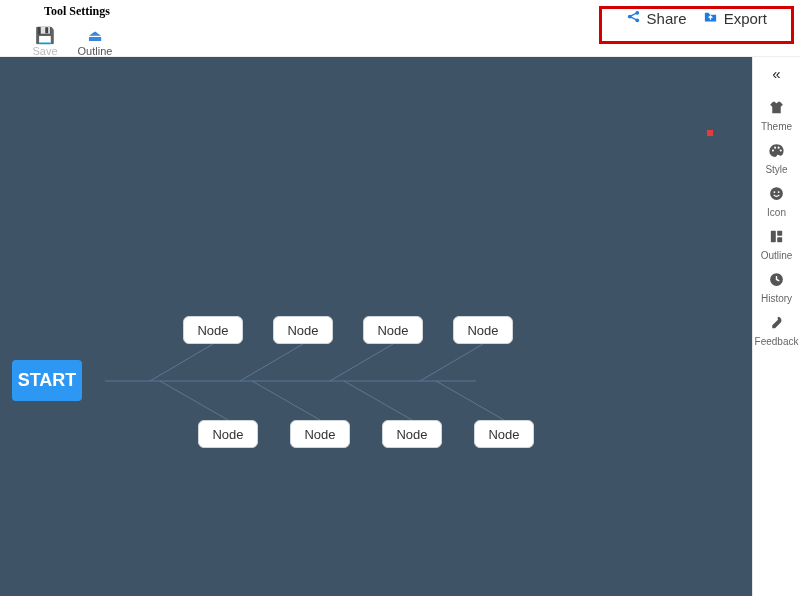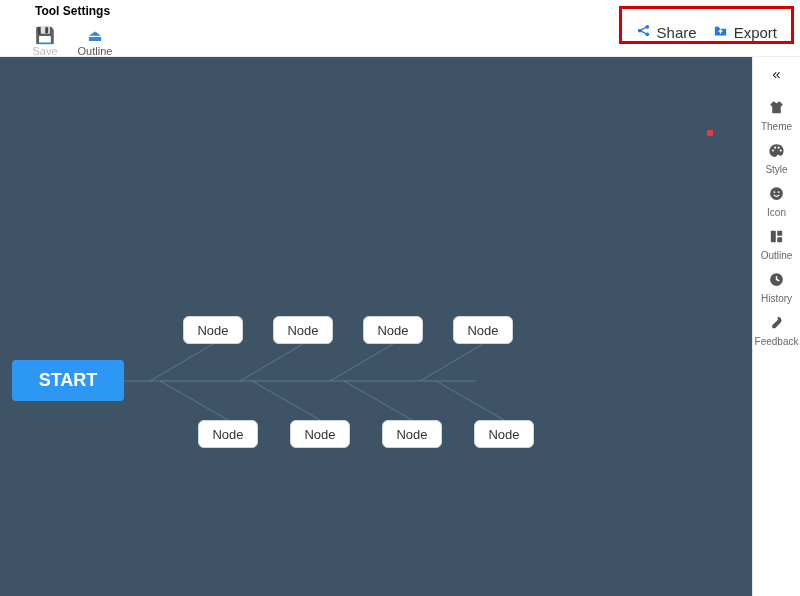--- a/index.html
+++ b/index.html
@@ -2,45 +2,45 @@
 <html><head>
 <meta charset="utf-8">
 <style>
   * { box-sizing: border-box; margin: 0; padding: 0; }
   html, body { width: 800px; height: 596px; font-family: Arial, sans-serif; overflow: hidden; }
   .toolbar {
     height: 57px; background: #fff; border-bottom: 1px solid #eee;
     display: flex; align-items: flex-start; position: relative;
   }
   .tool-settings-label {
-    position: absolute; top: 4px; left: 35px; font-size: 12px; font-weight: bold; color: #000;
+    position: absolute; top: 4px; left: 44px; font-size: 12px; font-weight: bold; color: #000; font-family: Liberation Serif, serif;
   }
   .ts-cut { position:absolute; left:2px; top:43px; font-size:11px; color:#aaa;margin-top:32px; }
   .tool-btn {
     display: flex; flex-direction: column; align-items: center; justify-content: flex-end;
     width: 50px; height: 52px; font-size: 11px; color: #555; cursor: pointer;
   }
   .tool-btn .icon { font-size: 16px; margin-top: 16px; }
   .tool-left { position:absolute; left:20px; top:5px; display:flex; }
   #save-btn { color:#bbb; }
   #save-btn .icon { color:#9ec8f4; }
   #collapse-btn .icon { color:#3a86d8; }
   .right-actions {
     position:absolute; top:6px; right:6px; height:38px; border:3px solid #d40000;
-    display:flex; align-items:flex-end; padding:0 6px;
+    display:flex; align-items:flex-start; padding:0 16px;
   }
   .act { display:flex; align-items:center; gap:6px; margin:0 8px; font-size:15px; color:#333; cursor:pointer;}
   .act .ai { color:#1e7be0; font-size:15px; }
   .canvas-wrap { position:relative; width:800px; height:539px; }
   .canvas {
     position:absolute; left:0; top:0; width:752px; height:539px; background:#3f5367;
   }
   svg.lines { position:absolute; left:0; top:0; width:752px; height:539px; pointer-events:none;}
   .start {
-    position:absolute; left:12px; top:303px; width:112px; height:41px; background:#2d98f3;
+    position:absolute; left:12px; top:303px; width:70px; height:41px; background:#2d98f3;
     color:#fff; font-weight:bold; font-size:18px; display:flex; align-items:center; justify-content:center;
     border-radius:4px;
   }
   .node {
     position:absolute; width:60px; height:28px; background:#fff; border-radius:6px;
     color:#333; font-size:13px; display:flex; align-items:center; justify-content:center;
     border:1px solid #d0d5da;
   }
   .red-dot { position:absolute; width:6px; height:6px; background:#e43b3b; left:707px; top:73px;}
   .sidebar {

